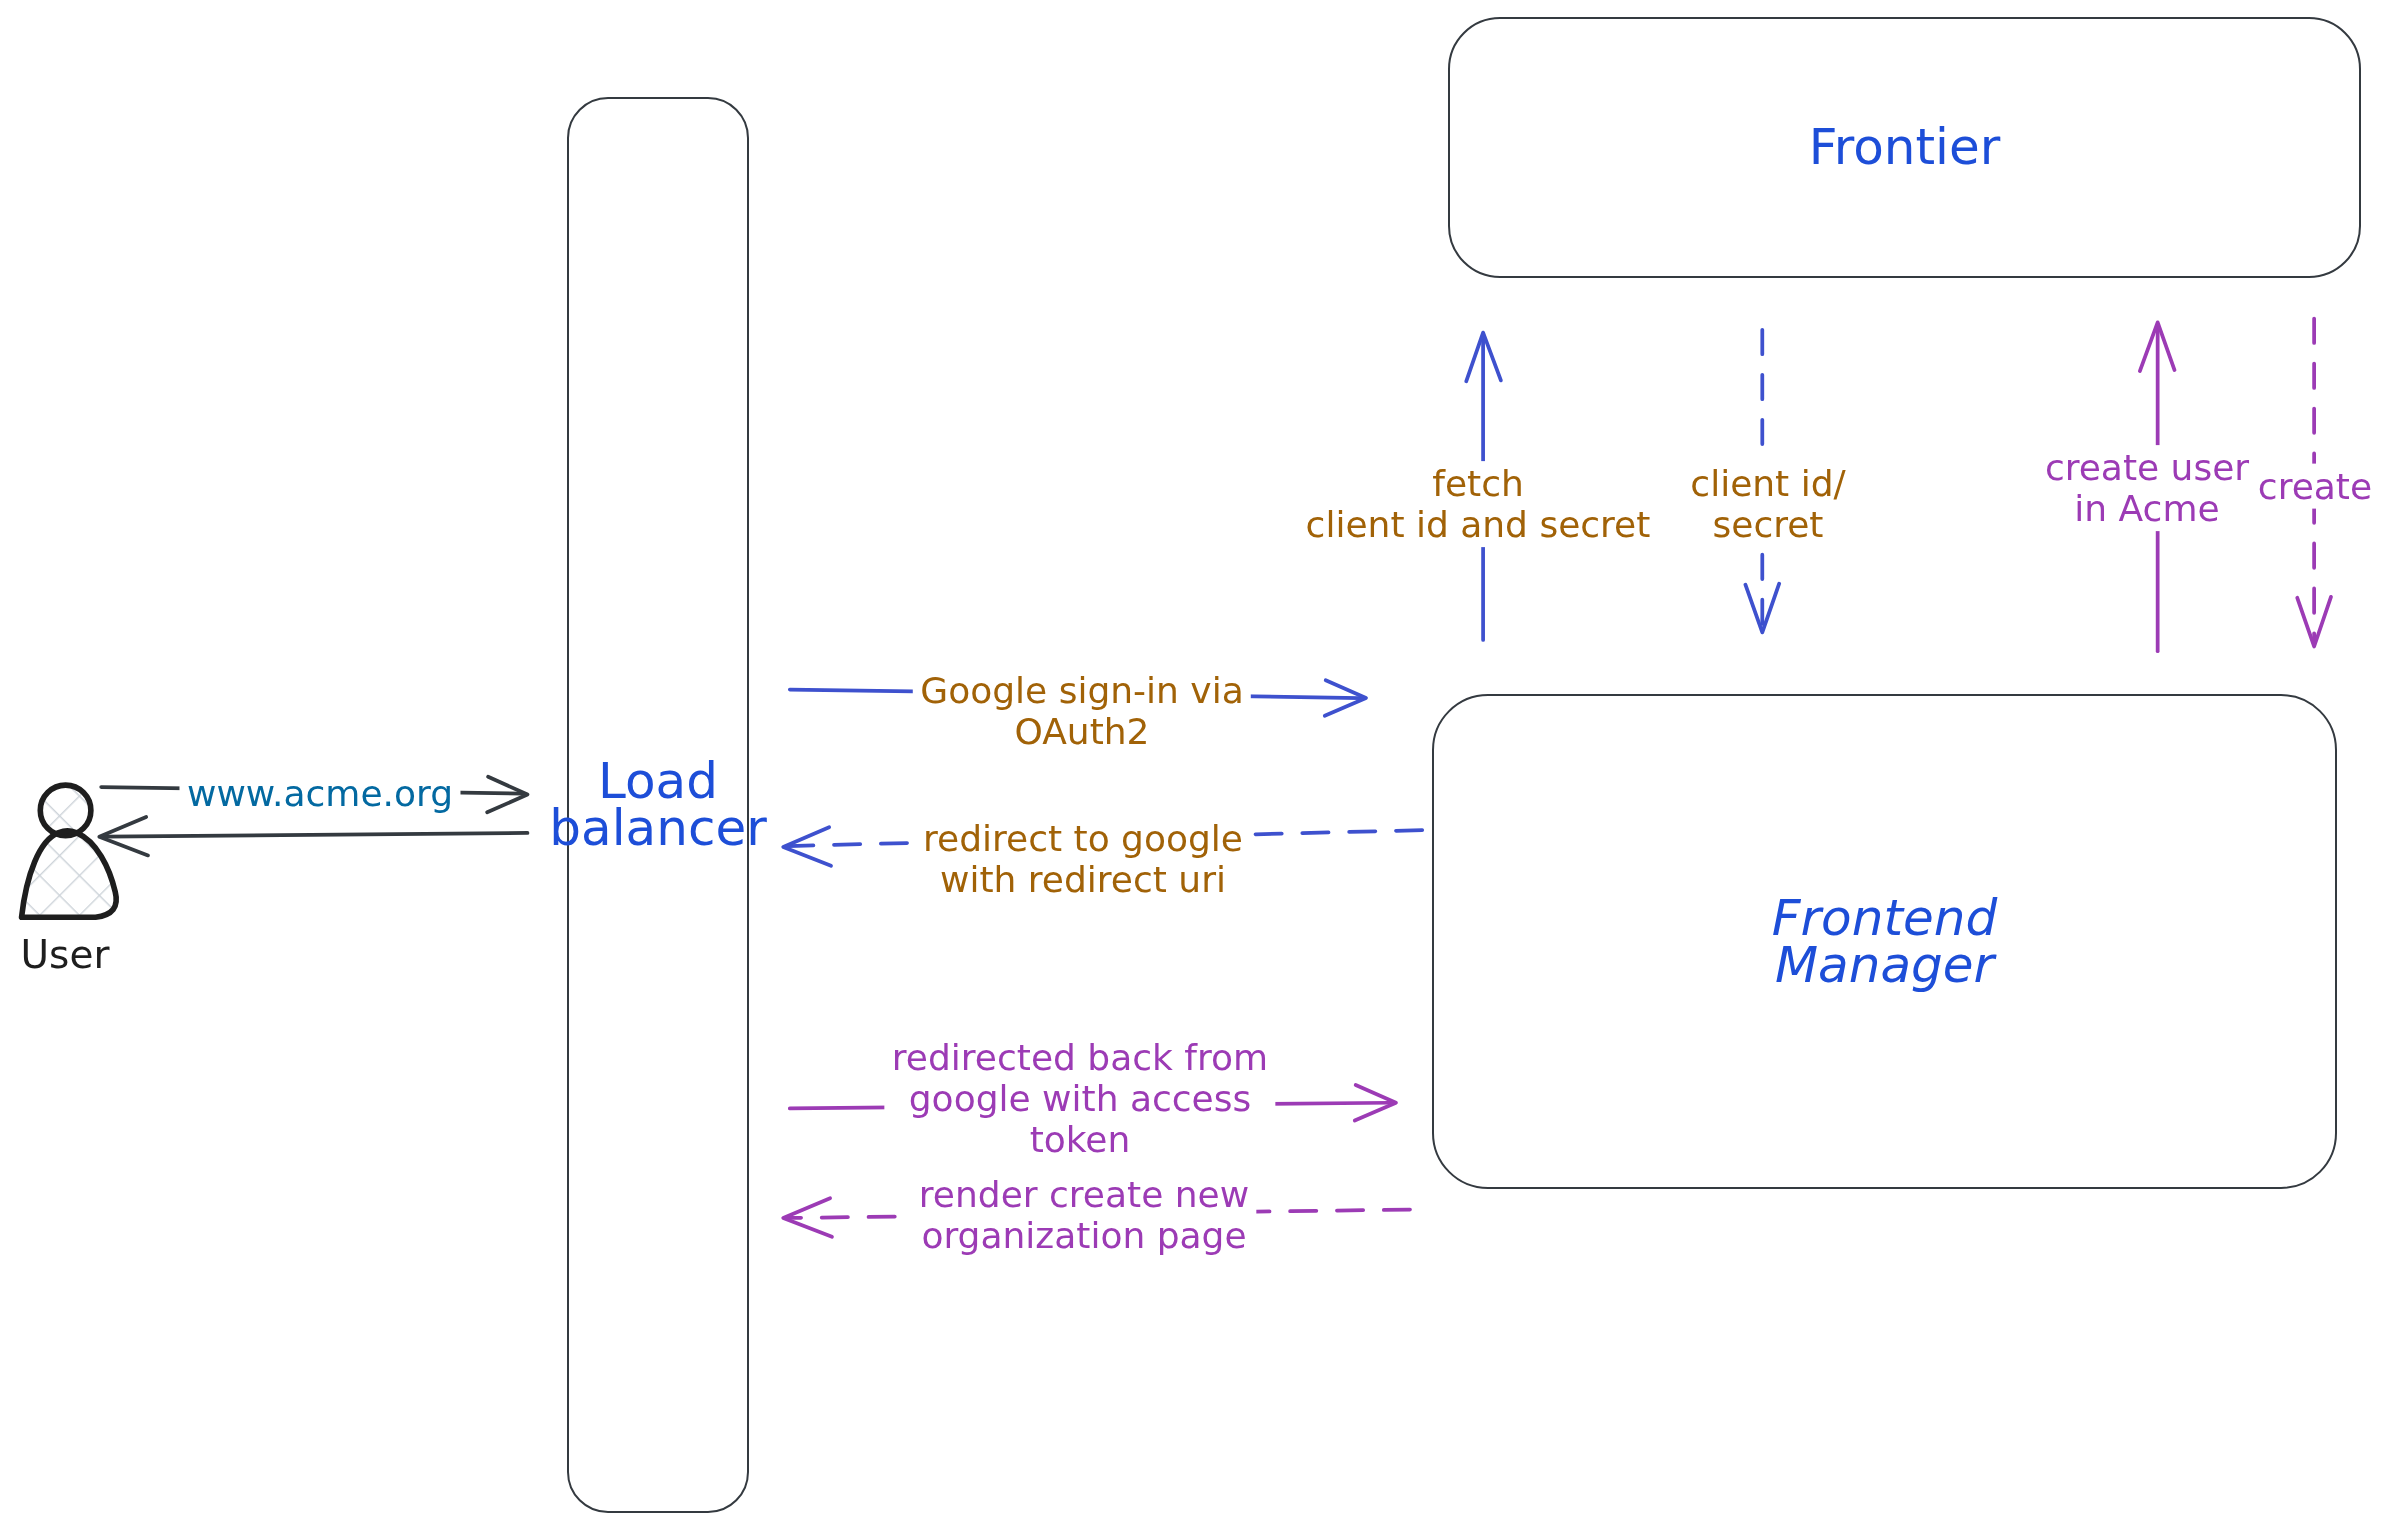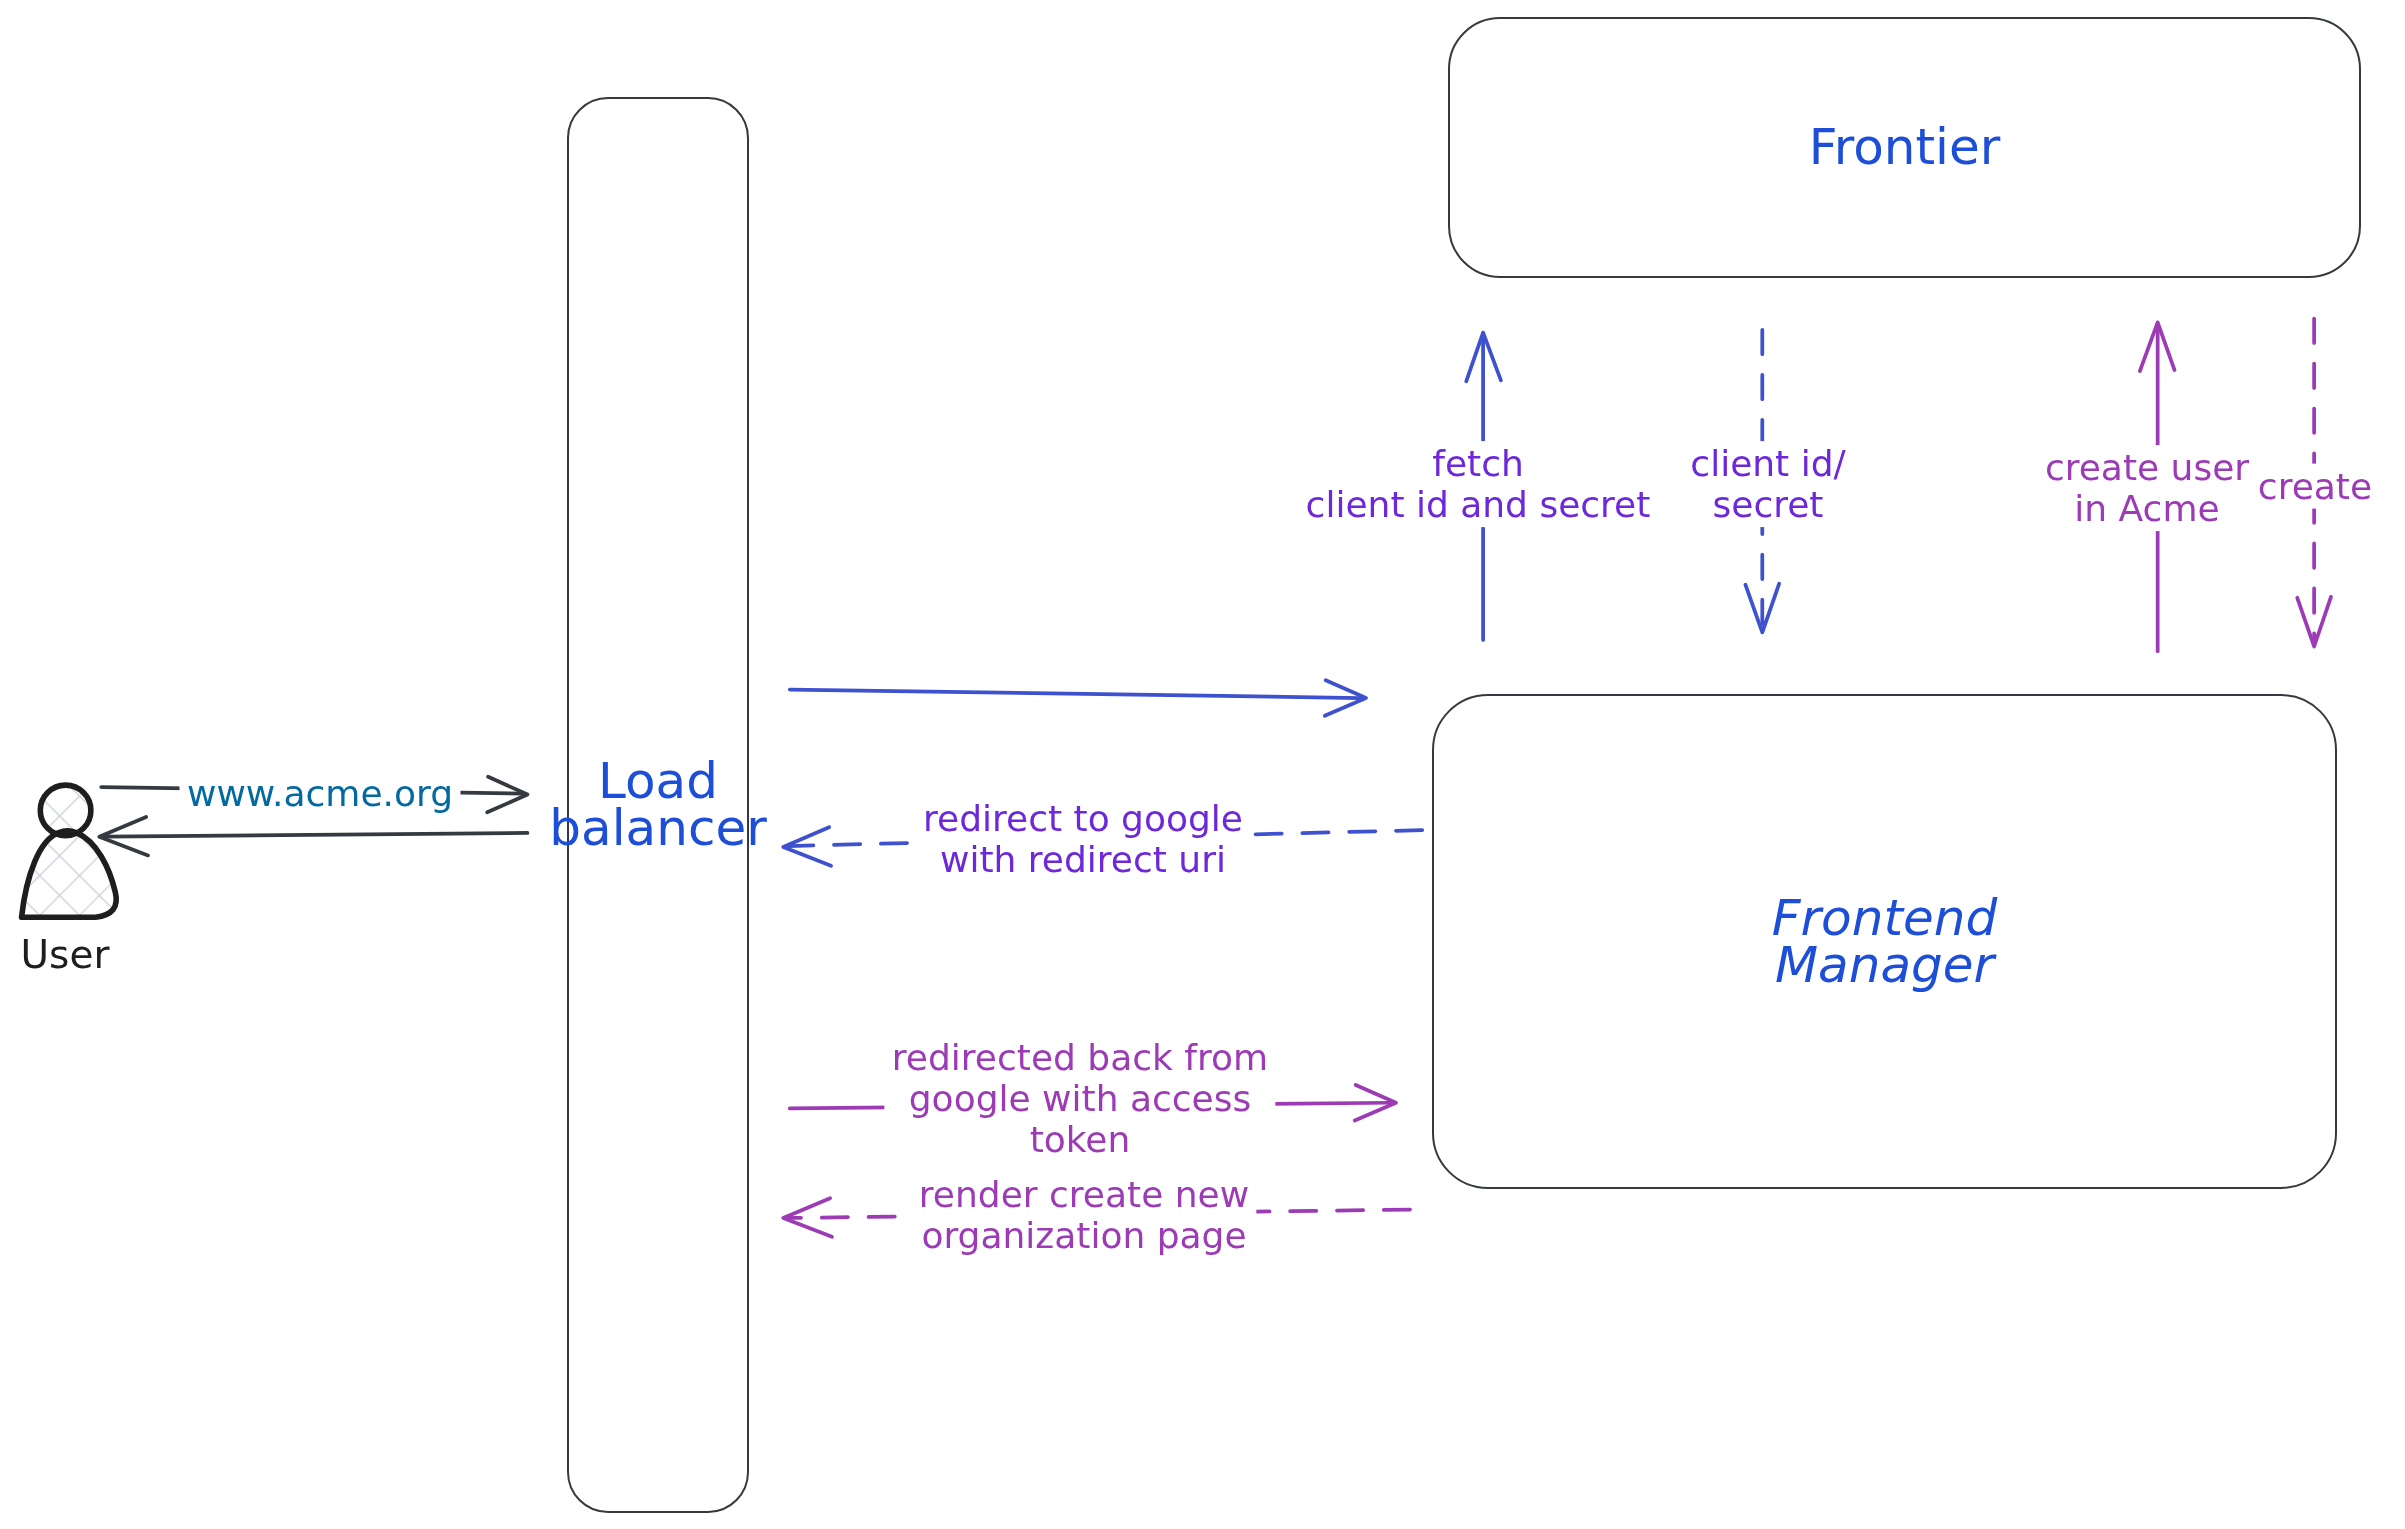--- a/index.html
+++ b/index.html
@@ -29,21 +29,21 @@
     position:absolute;
     transform:translate(-50%,-50%);
     background:#ffffff;
     padding:1.9px 7.5px;
     font-size:36px;
     line-height:41px;
     text-align:center;
     white-space:pre-line;
   }
   .label.dark{color:#0369a1;}
-  .label.blue{color:#6d28d9;}
+  .label.blue{color:#a16207;margin-top:20px;}
   .label.purple{color:#9c3bb5;}
   .figure-label{
     position:absolute;
     transform:translate(-50%,-50%);
     color:#1e1e1e;
     font-size:39px;
     white-space:nowrap;
   }
 </style>
 </head>
@@ -122,20 +122,22 @@
       <polyline points="2284,396 2303,344 2321,395"></polyline>
     </g>
 
     <g stroke="#9c3bb5" stroke-width="4" fill="none" stroke-linecap="round" stroke-linejoin="round">
       <line x1="2470" y1="340" x2="2470" y2="685" stroke-dasharray="26 22"></line>
       <polyline points="2452,638 2470,690 2488,637"></polyline>
     </g>
   </svg>
 
   <div class="label dark" style="left:320px;top:793px;">www.acme.org</div>
+  <div class="label blue" style="left:1082px;top:691px;">Google sign-in via
+OAuth2</div>
   <div class="label blue" style="left:1083px;top:839px;">redirect to google
 with redirect uri</div>
   <div class="label purple" style="left:1080px;top:1098px;">redirected back from
 google with access
 token</div>
   <div class="label purple" style="left:1084px;top:1215px;">render create new
 organization page</div>
   <div class="label blue" style="left:1478px;top:484px;">fetch
 client id and secret</div>
   <div class="label blue" style="left:1768px;top:484px;">client id/

